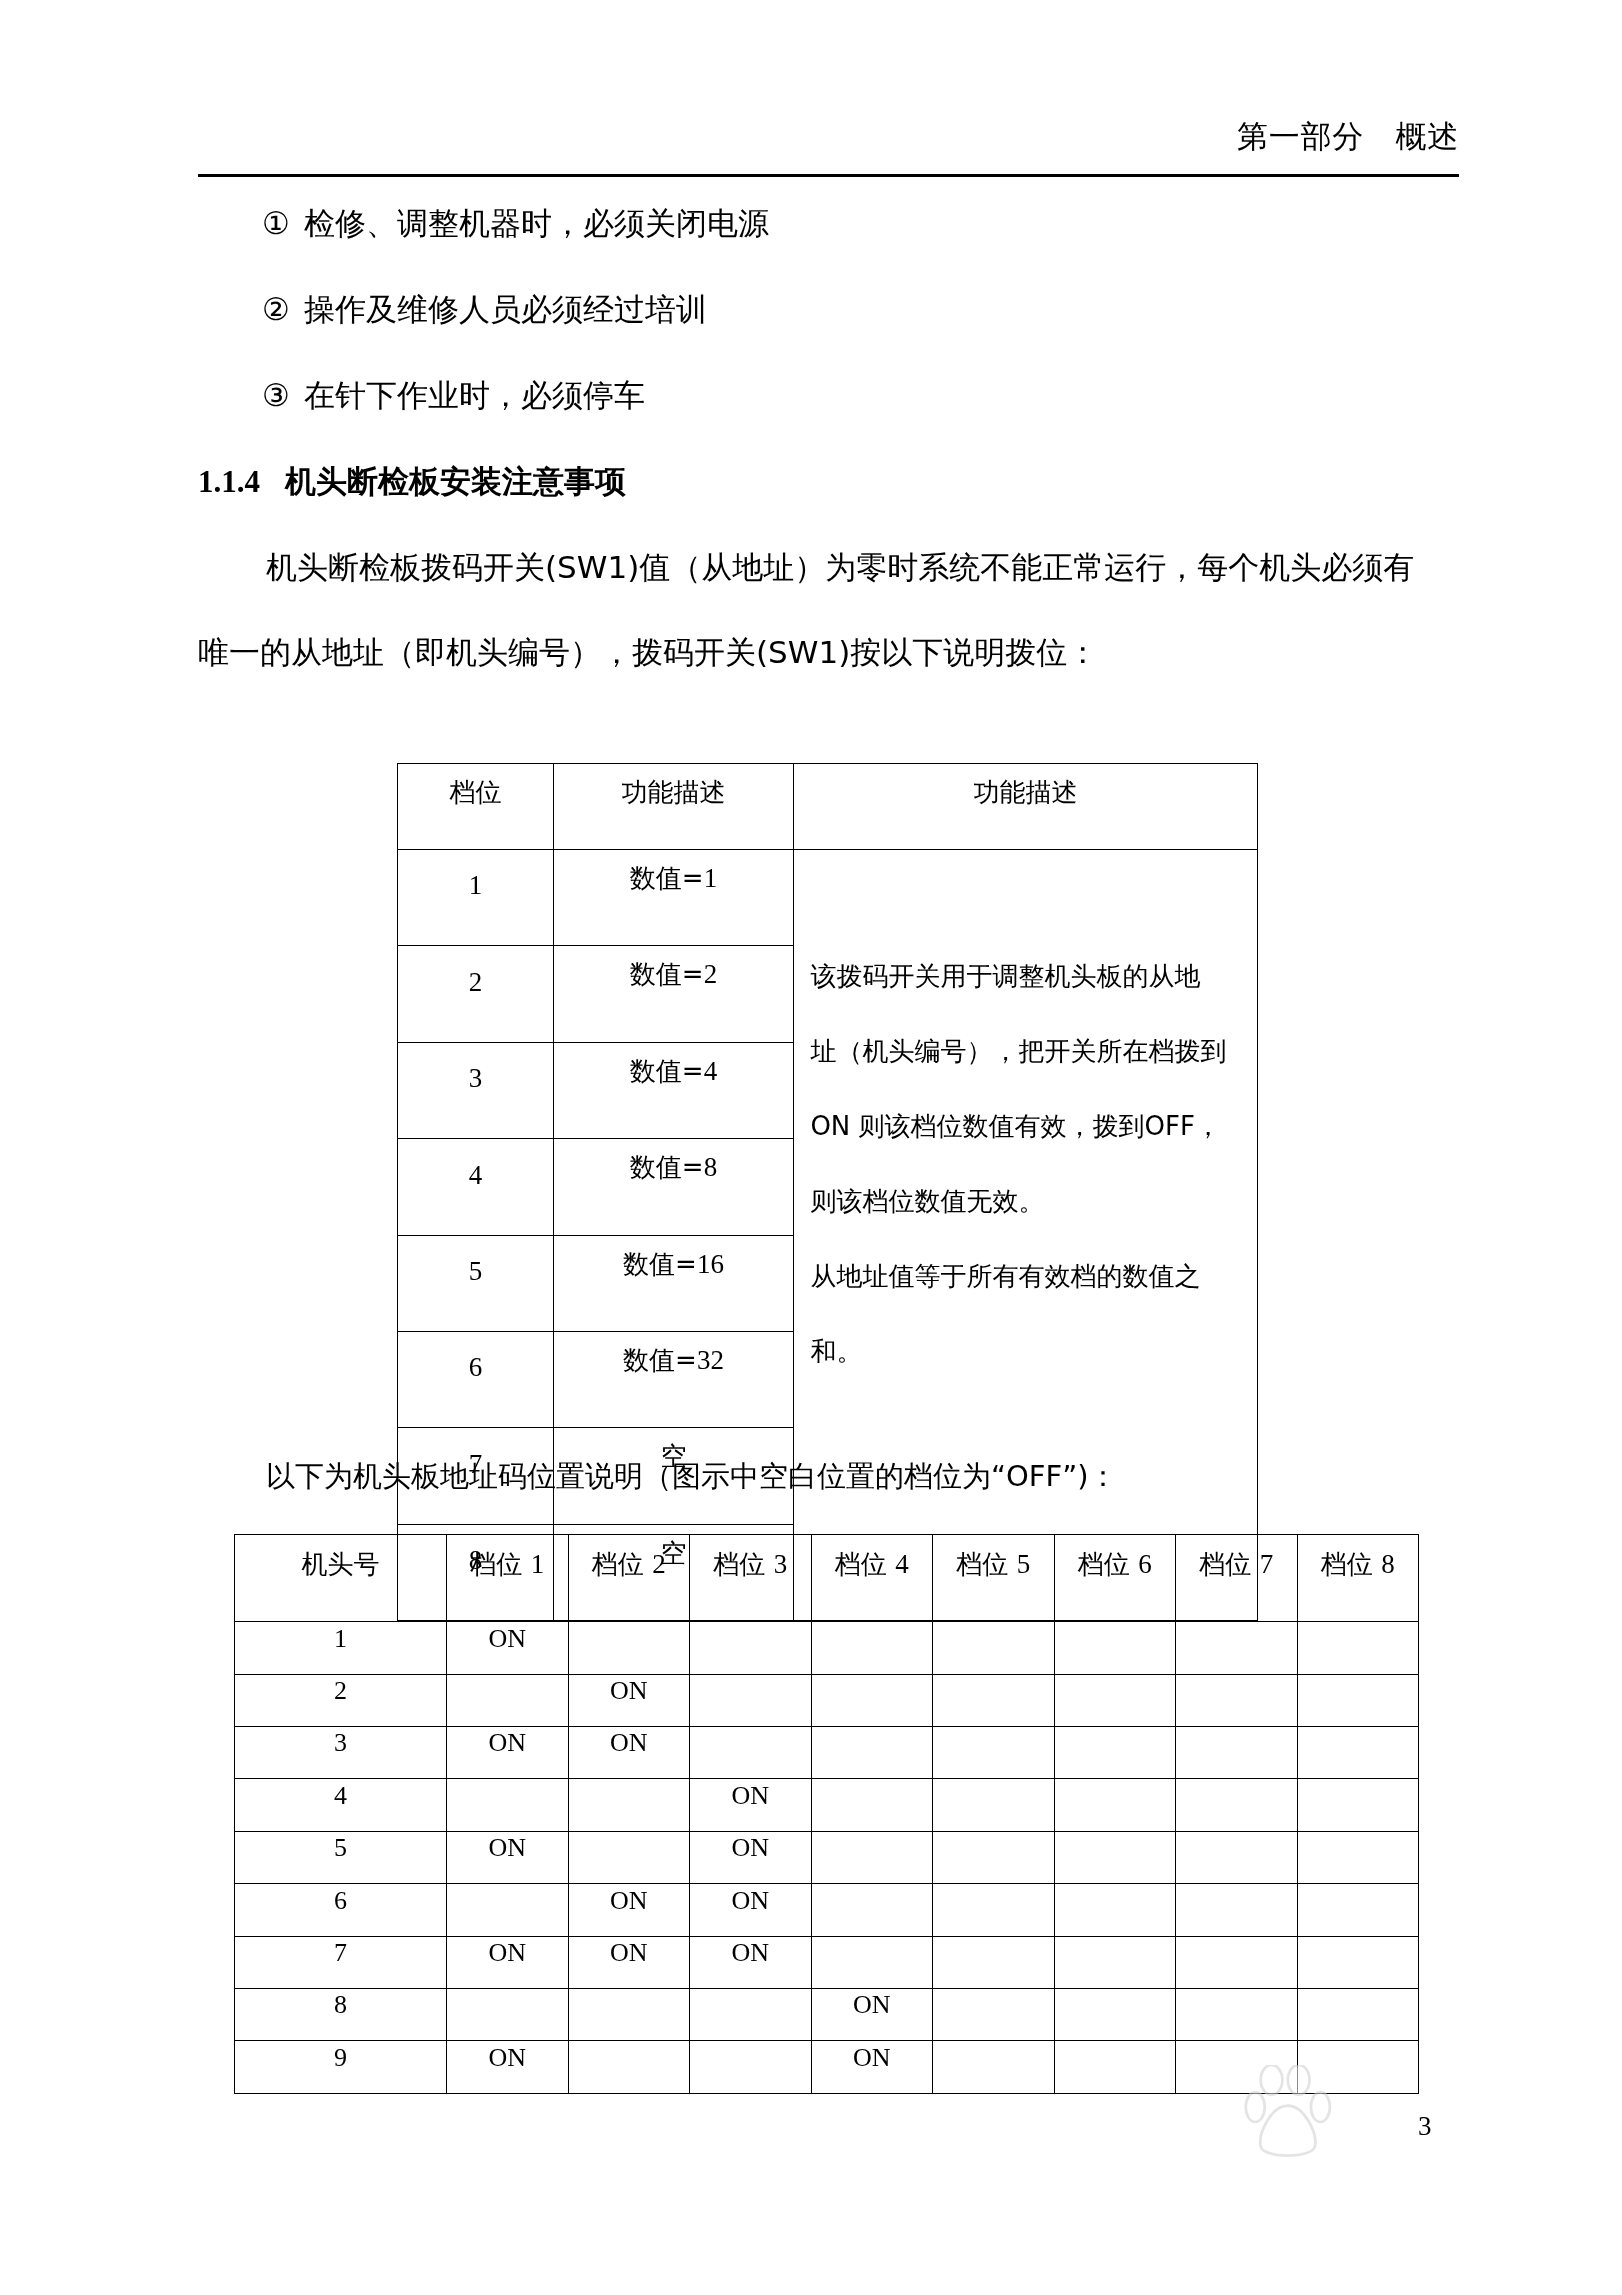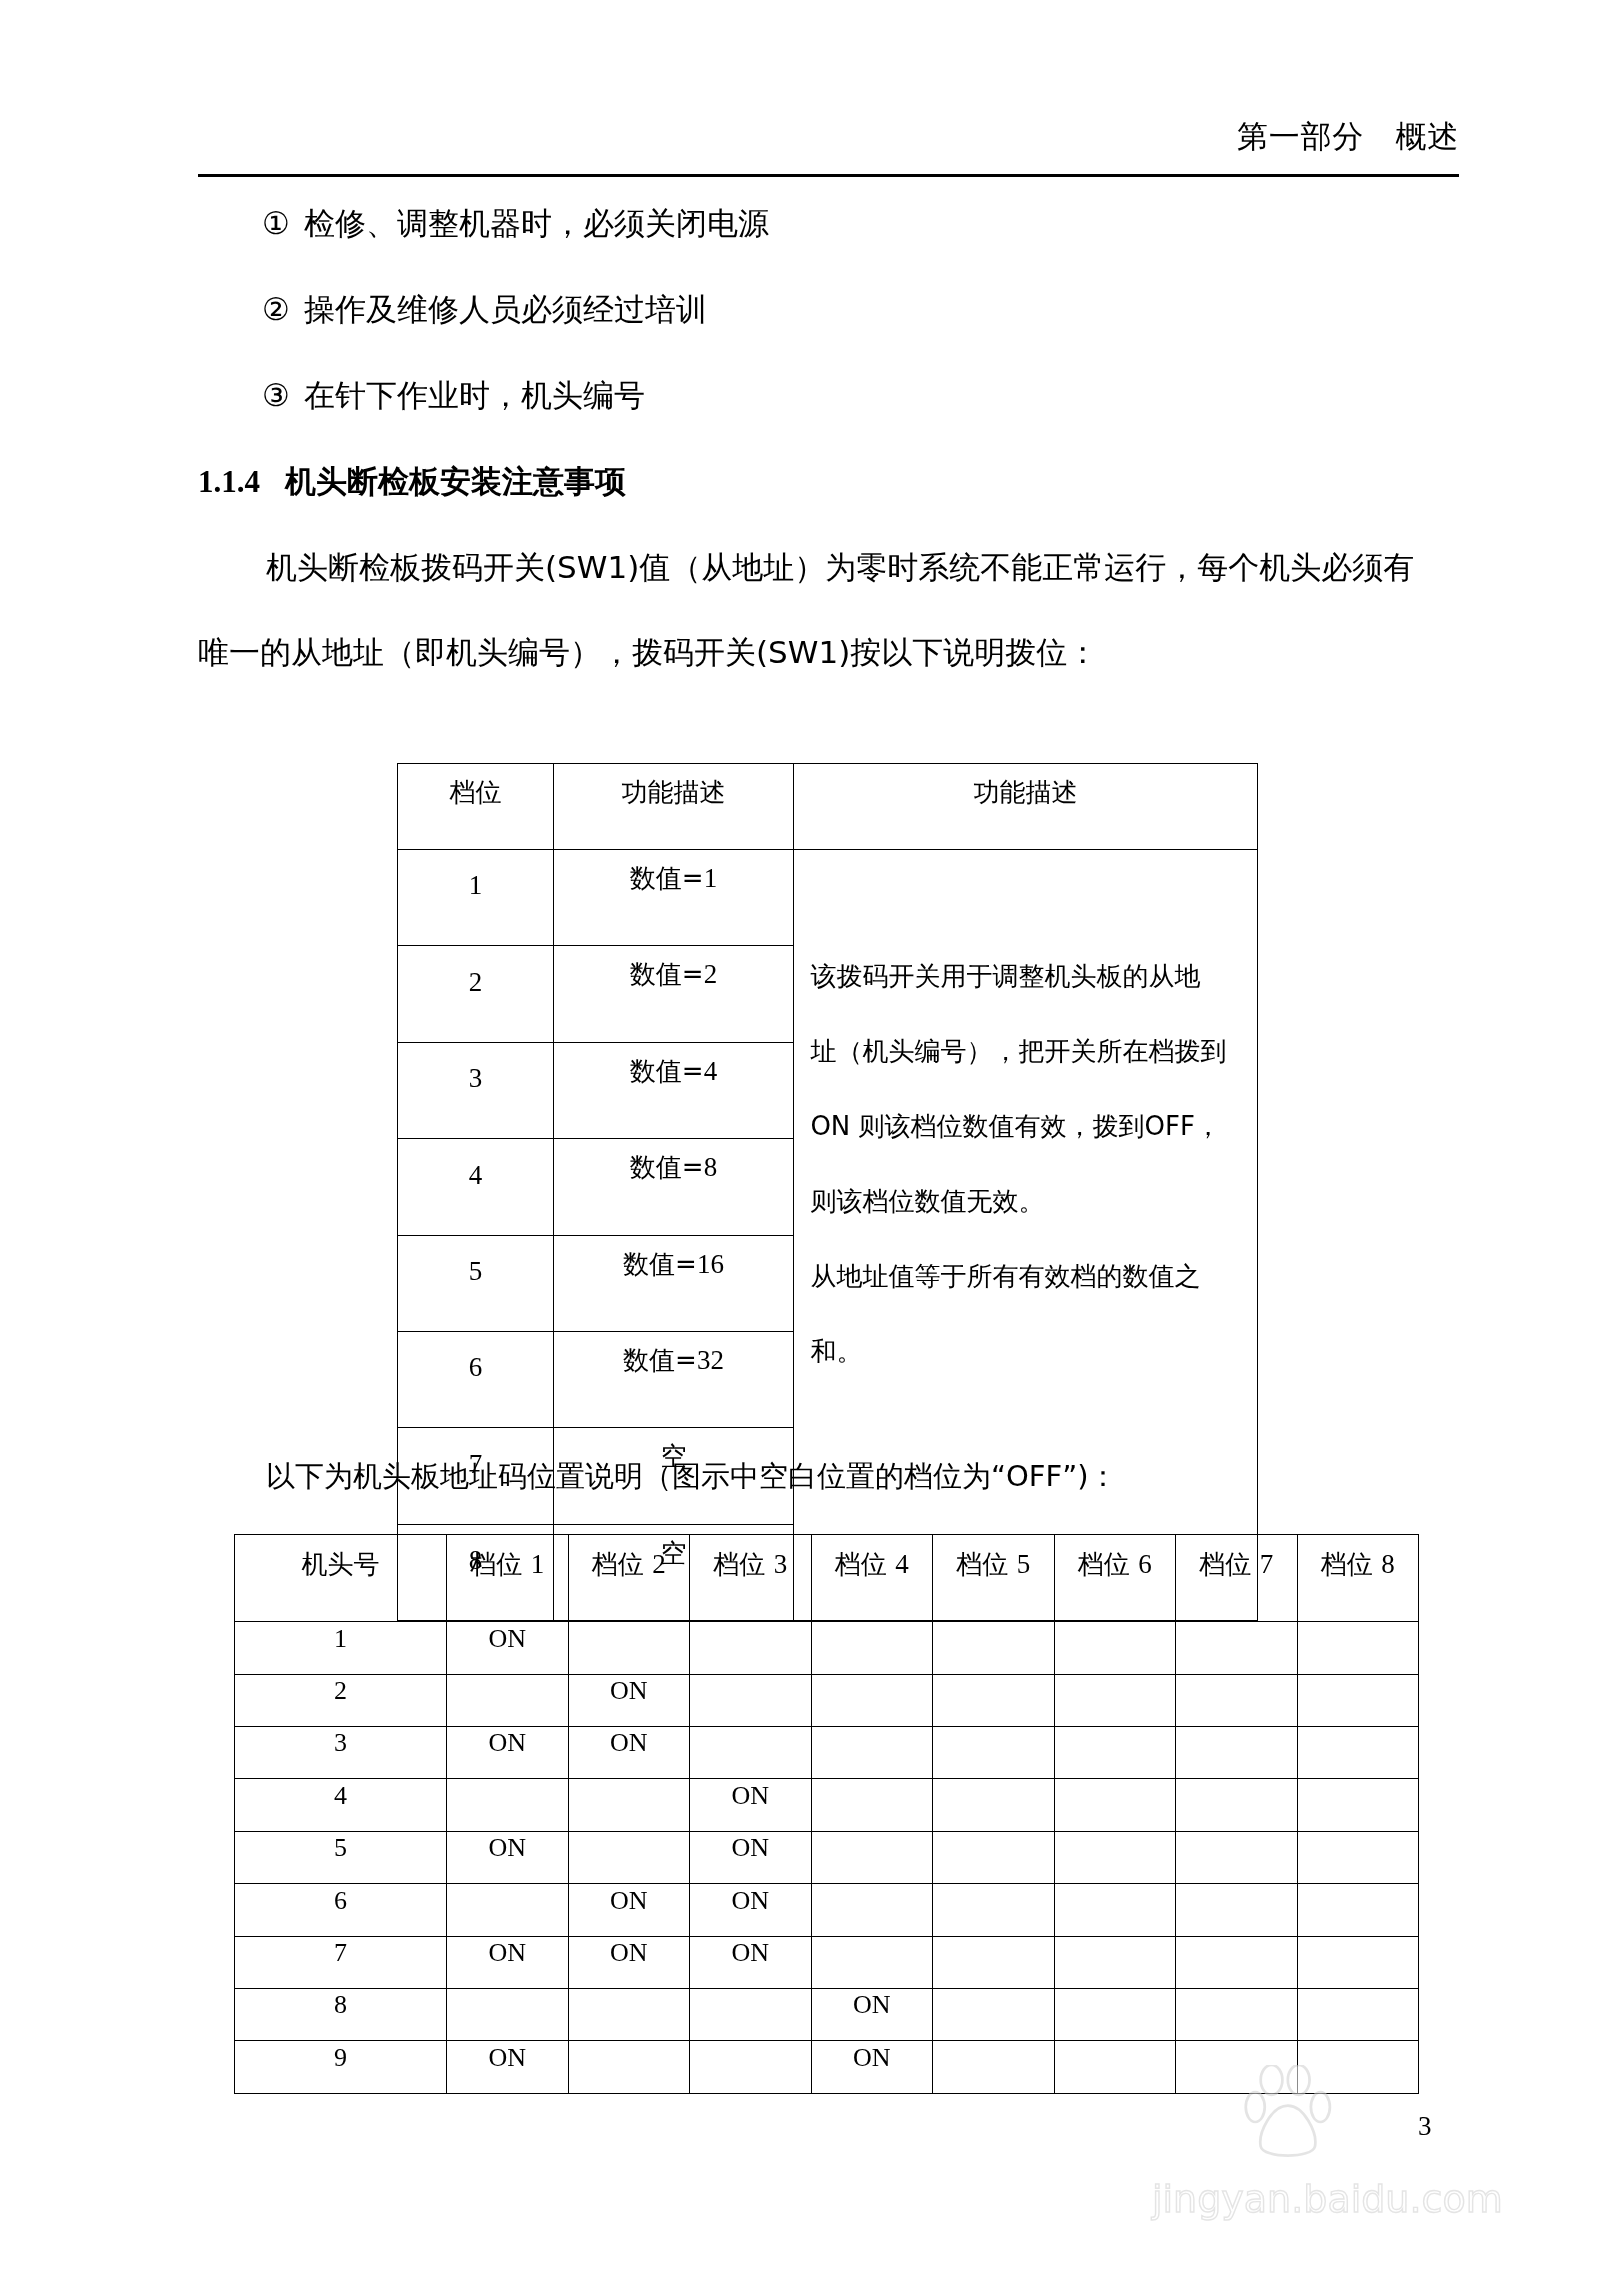--- a/index.html
+++ b/index.html
@@ -57,21 +57,21 @@
   <div class="header-rule"></div>
 </div>
 
 <div class="list-item" style="top:203px">
   <span class="num">①</span><span>检修、调整机器时，必须关闭电源</span>
 </div>
 <div class="list-item" style="top:289px">
   <span class="num">②</span><span>操作及维修人员必须经过培训</span>
 </div>
 <div class="list-item" style="top:375px">
-  <span class="num">③</span><span>在针下作业时，机头编号</span>
+  <span class="num">③</span><span>在针下作业时，必须停车</span>
 </div>
 
 <div class="section-heading">
   <span class="sec-num">1.1.4</span><span class="sec-title">机头断检板安装注意事项</span>
 </div>
 
 <div class="para" style="left:266px; top:547px;">机头断检板拨码开关(SW1)值（从地址）为零时系统不能正常运行，每个机头必须有</div>
 <div class="para" style="left:198px; top:632px;">唯一的从地址（即机头编号），拨码开关(SW1)按以下说明拨位：</div>
 
 <table class="t1">
@@ -248,15 +248,14 @@
 <div class="watermark">
   <svg class="wm-paw" viewBox="0 0 130 140">
     <g fill="#fff" stroke="#cfcfcf" stroke-width="4">
       <ellipse cx="40" cy="22" rx="16" ry="22"></ellipse>
       <ellipse cx="80" cy="22" rx="16" ry="22"></ellipse>
       <ellipse cx="16" cy="62" rx="14" ry="22"></ellipse>
       <ellipse cx="112" cy="62" rx="14" ry="22"></ellipse>
       <path d="M64 60 C40 60 20 100 24 120 C28 138 100 138 104 120 C108 100 88 60 64 60 Z"></path>
     </g>
   </svg>
-  <div class="wm-url">jingyan.baidu.com</div>
 </div>
 
 
 </body></html>

